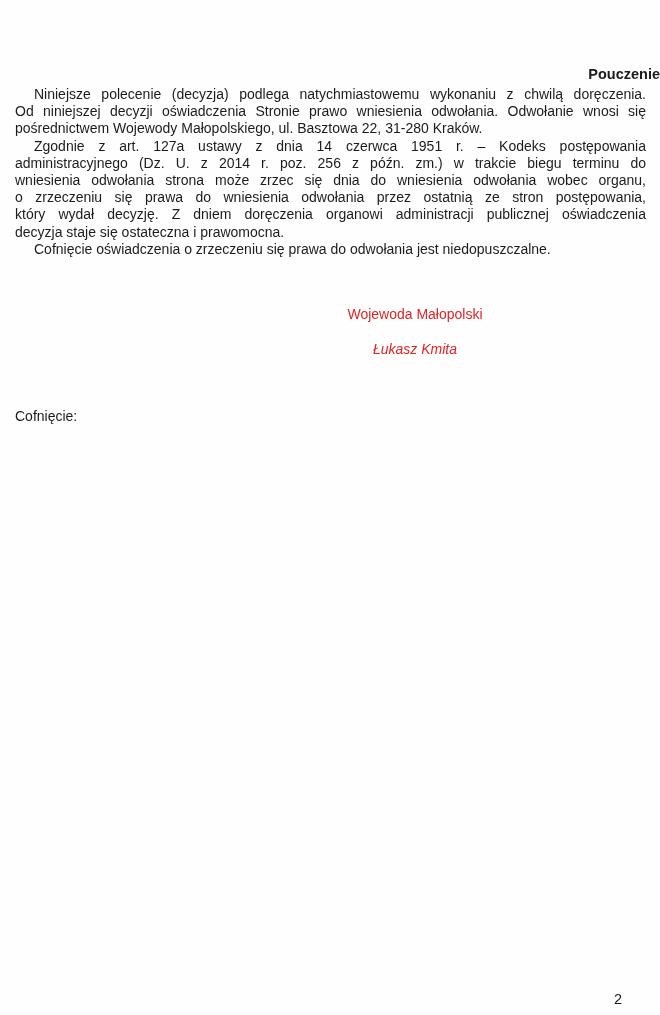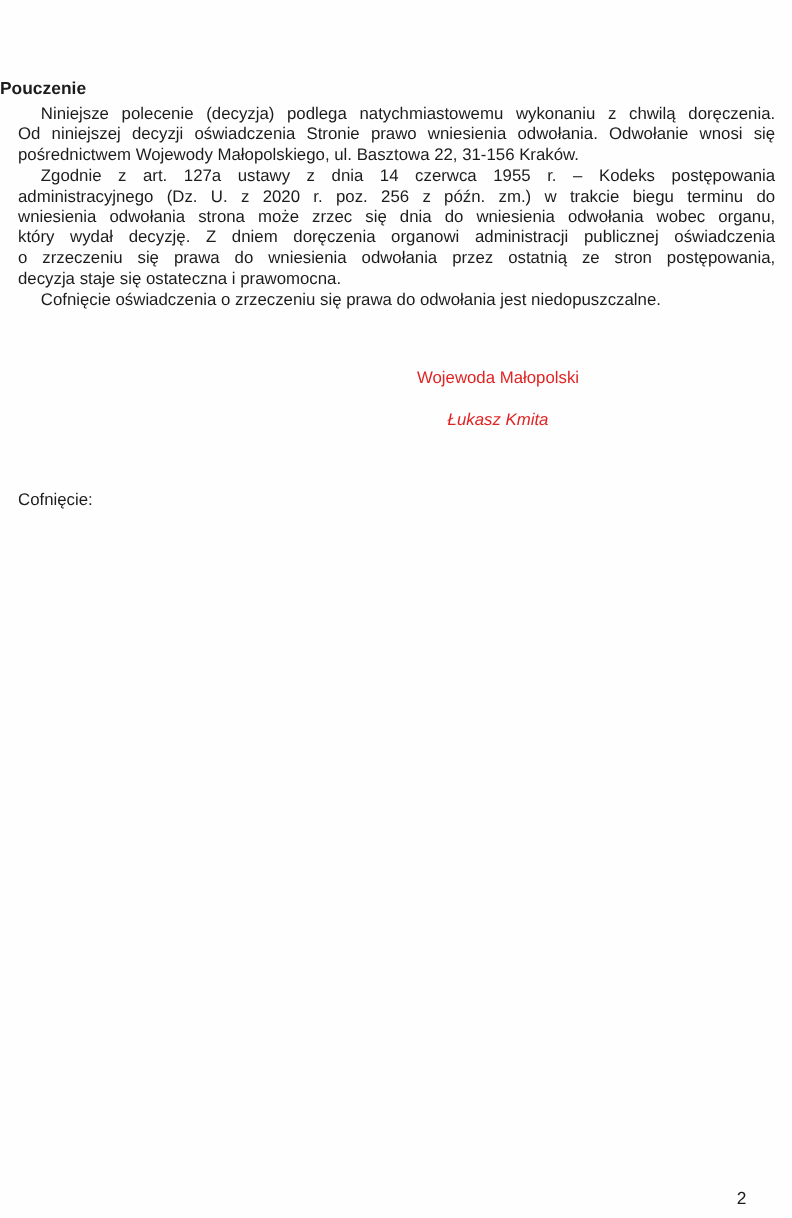--- a/index.html
+++ b/index.html
@@ -12,21 +12,21 @@
     color: #1c1c1c;
     font-family: "Liberation Sans", sans-serif;
     font-size: 14px;
     overflow: hidden;
   }
   .heading {
     position: absolute;
     top: 66px;
     left: 0;
     width: 660px;
-    text-align: left;
+    text-align: right;
     font-weight: bold;
     font-size: 14.5px;
   }
   .body-text {
     position: absolute;
     top: 86px;
     left: 15px;
     width: 631px;
     line-height: 17.2px;
   }
@@ -64,28 +64,28 @@
 <body>
 
 <div class="page">
 
   <div class="heading">Pouczenie</div>
 
   <div class="body-text">
     <div class="para">
       <span class="l j i">Niniejsze polecenie (decyzja) podlega natychmiastowemu wykonaniu z chwilą doręczenia.</span>
       <span class="l j">Od niniejszej decyzji oświadczenia Stronie prawo wniesienia odwołania. Odwołanie wnosi się</span>
-      <span class="l">pośrednictwem Wojewody Małopolskiego, ul. Basztowa 22, 31-156 Kraków.</span>
+      <span class="l">pośrednictwem Wojewody Małopolskiego, ul. Basztowa 22, 31-280 Kraków.</span>
     </div>
     <div class="para">
-      <span class="l j i">Zgodnie z art. 127a ustawy z dnia 14 czerwca 1955 r. – Kodeks postępowania</span>
-      <span class="l j">administracyjnego (Dz. U. z 2020 r. poz. 256 z późn. zm.) w trakcie biegu terminu do</span>
+      <span class="l j i">Zgodnie z art. 127a ustawy z dnia 14 czerwca 1951 r. – Kodeks postępowania</span>
+      <span class="l j">administracyjnego (Dz. U. z 2014 r. poz. 256 z późn. zm.) w trakcie biegu terminu do</span>
       <span class="l j">wniesienia odwołania strona może zrzec się dnia do wniesienia odwołania wobec organu,</span>
+      <span class="l j">o zrzeczeniu  się prawa do wniesienia odwołania przez ostatnią ze stron postępowania,</span>
       <span class="l j">który wydał decyzję. Z dniem doręczenia organowi administracji publicznej oświadczenia</span>
-      <span class="l j">o zrzeczeniu  się prawa do wniesienia odwołania przez ostatnią ze stron postępowania,</span>
       <span class="l">decyzja staje się ostateczna i prawomocna.</span>
     </div>
     <div class="para">
       <span class="l i">Cofnięcie oświadczenia o zrzeczeniu się prawa do odwołania jest niedopuszczalne.</span>
     </div>
   </div>
 
   <div class="signature" style="color: rgb(224, 36, 36);">
     <span class="sig-title">Wojewoda Małopolski</span>
     <span class="sig-name">Łukasz Kmita</span>

